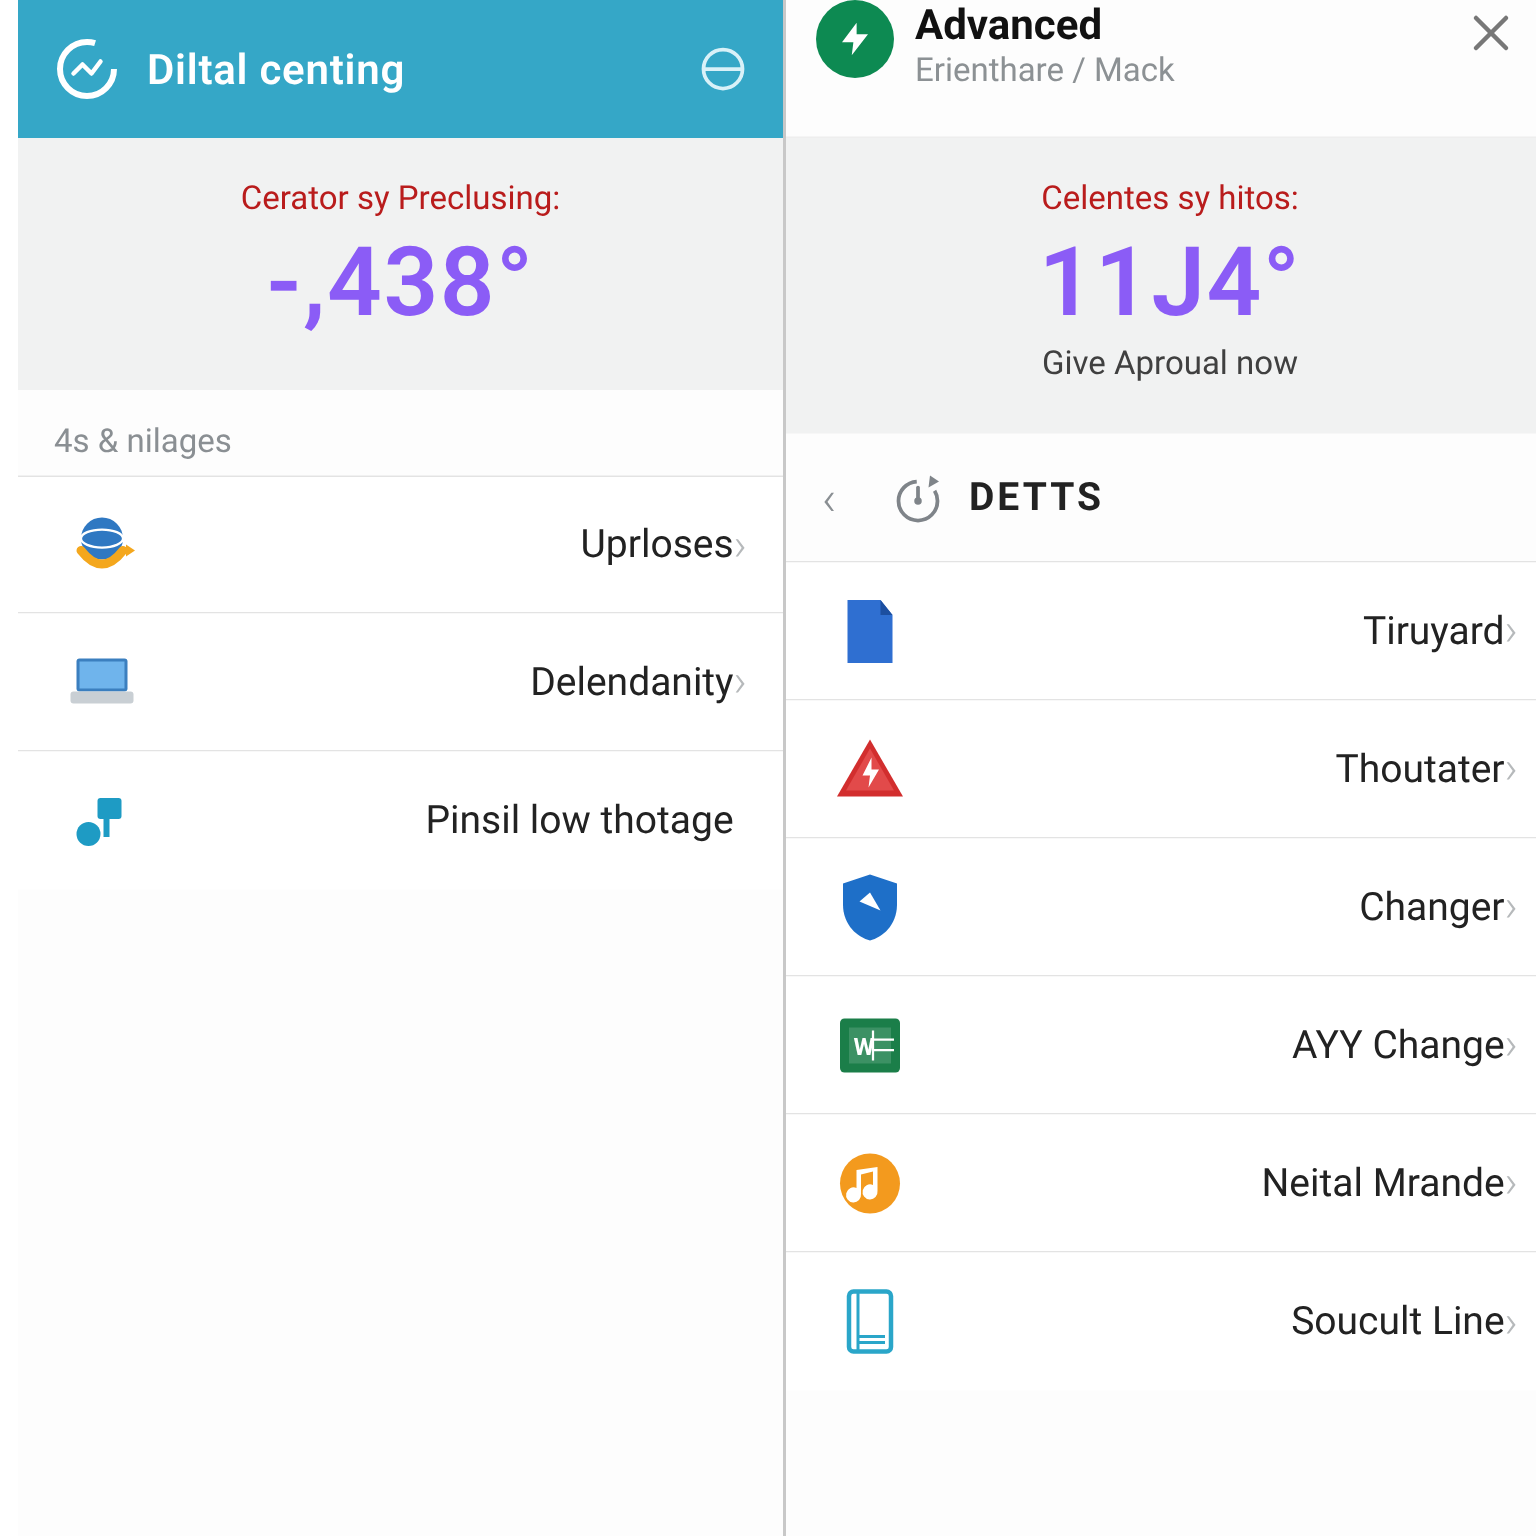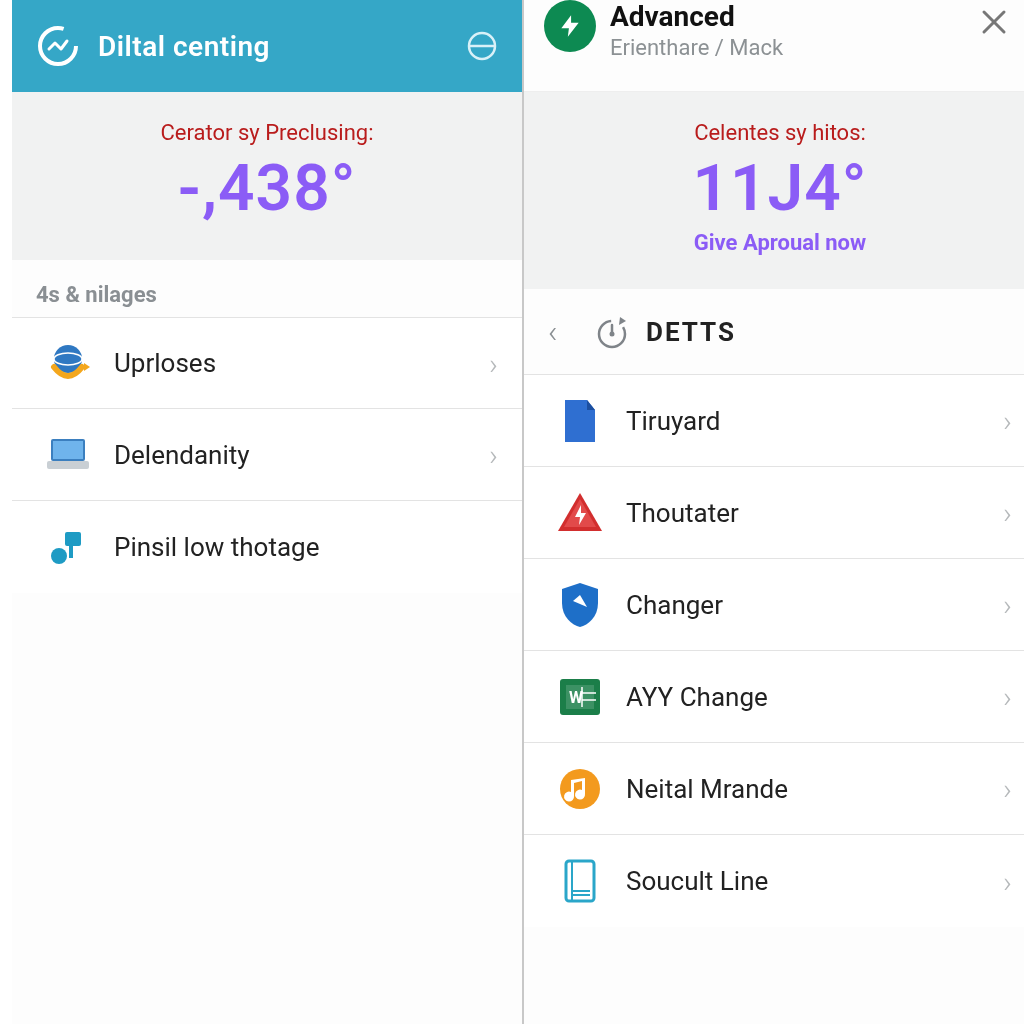--- a/index.html
+++ b/index.html
@@ -9,29 +9,29 @@
   .panel-left { border-right: 2px solid #c8c8c8; }
   
   .hdr-left { height: 92px; background: #35a7c7; display: flex; align-items: center; padding: 0 20px; color: #fff; }
   .hdr-left .logo { width: 52px; height: 52px; display: flex; align-items: center; justify-content: center; }
   .hdr-left .title { font-size: 28px; font-weight: 600; margin-left: 14px; flex: 1; letter-spacing: .5px; }
   .hdr-left .sync { width: 40px; height: 40px; display:flex; align-items:center; justify-content:center; }
   
   .metric { background: #f1f2f2; padding: 28px 20px 34px; text-align: center; }
   .metric .cap { color: #b91c1c; font-size: 22px; }
   .metric .big { color: #8b5cf6; font-size: 64px; font-weight: 600; margin-top: 6px; letter-spacing: 1px; }
-  .metric .link { color: #8b5cf6; font-size: 22px; font-weight: 700; margin-top: 4px; cursor: pointer; }
-  
-  .sec-label { color: #8a8f93; font-size: 22px; padding: 22px 24px 10px; font-weight: bold; }
+  .metric .link { color: #404040; font-size: 22px; font-weight: 400; margin-top: 4px; cursor: pointer; }
+  
+  .sec-label { color: #8a8f93; font-size: 22px; padding: 22px 24px 10px; }
   
   .row { display: flex; align-items: center; height: 92px; padding: 0 24px 0 28px; border-bottom: 1px solid #e3e3e3; cursor: pointer; background:#fff; }
   .row.noborder { border-bottom: none; }
   .row.nochev .chev { visibility: hidden; }
   .row .ic { width: 56px; height: 56px; display: flex; align-items: center; justify-content: center; flex: 0 0 56px; }
-  .row .lbl { flex: 1; font-size: 26px; color: #222; margin-left: 18px; }
+  .row .lbl { flex: 1; font-size: 26px; color: #222; margin-left: 18px; text-align: right; }
   .row .chev { color: #b6b9bb; font-size: 30px; font-weight: 300; }
   
   .hdr-right { height: 92px; display: flex; align-items: flex-start; padding: 0 20px; border-bottom: 1px solid #eee; }
   .hdr-right .badge { width: 52px; height: 52px; border-radius: 50%; background: #0d8a52; display: flex; align-items: center; justify-content: center; color:#fff; }
   .hdr-right .titles { margin-left: 14px; flex:1; }
   .hdr-right .t1 { font-size: 28px; font-weight: 700; color: #111; }
   .hdr-right .t2 { font-size: 22px; color: #8c9194; margin-top: 2px; }
   .hdr-right .close { width: 44px; height: 44px; display:flex; align-items:center; justify-content:center; cursor:pointer; color:#777; }
   
   .detts { display:flex; align-items:center; height: 86px; padding: 0 24px; border-bottom: 1px solid #e3e3e3; }

